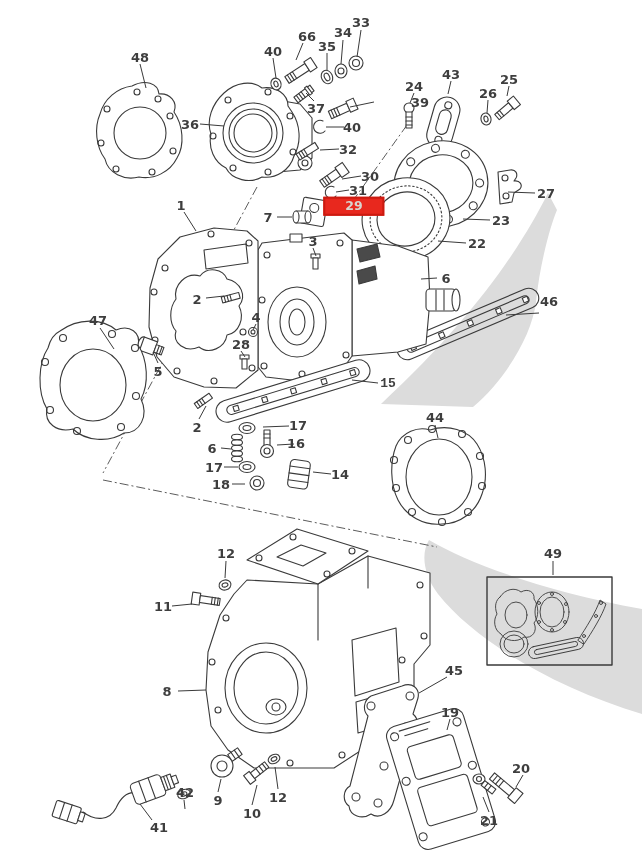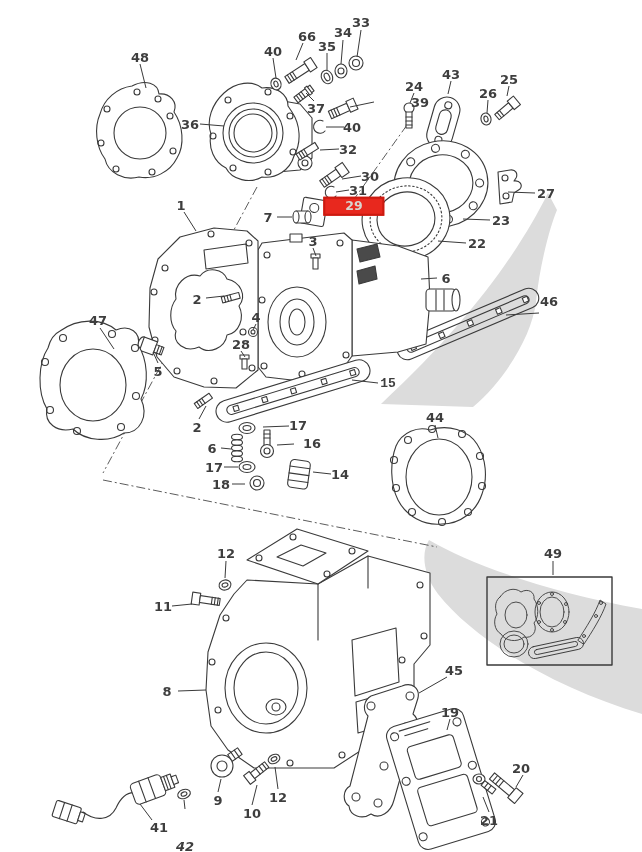--- a/index.html
+++ b/index.html
@@ -540,32 +540,32 @@
       <div class="callout" style="left: 549px; top: 301px;">46</div>
       <div class="callout" style="left: 197px; top: 299px;">2</div>
       <div class="callout" style="left: 98px; top: 320px;">47</div>
       <div class="callout" style="left: 256px; top: 317px;">4</div>
       <div class="callout" style="left: 241px; top: 344px;">28</div>
       <div class="callout" style="left: 158px; top: 371px;">5</div>
       <div class="callout" style="left: 388px; top: 383px; font-family: Liberation Mono, monospace;">15</div>
       <div class="callout" style="left: 197px; top: 427px;">2</div>
       <div class="callout" style="left: 298px; top: 425px;">17</div>
       <div class="callout" style="left: 212px; top: 448px;">6</div>
-      <div class="callout" style="left: 312px; top: 443px;">16</div>
+      <div class="callout" style="left: 296px; top: 443px;">16</div>
       <div class="callout" style="left: 214px; top: 467px;">17</div>
       <div class="callout" style="left: 340px; top: 474px;">14</div>
       <div class="callout" style="left: 221px; top: 484px;">18</div>
       <div class="callout" style="left: 435px; top: 417px;">44</div>
       <div class="callout" style="left: 553px; top: 553px;">49</div>
       <div class="callout" style="left: 226px; top: 553px;">12</div>
       <div class="callout" style="left: 163px; top: 606px;">11</div>
       <div class="callout" style="left: 167px; top: 691px;">8</div>
       <div class="callout" style="left: 454px; top: 670px;">45</div>
       <div class="callout" style="left: 450px; top: 712px;">19</div>
       <div class="callout" style="left: 521px; top: 768px;">20</div>
       <div class="callout" style="left: 278px; top: 797px;">12</div>
       <div class="callout" style="left: 252px; top: 813px;">10</div>
       <div class="callout" style="left: 218px; top: 800px;">9</div>
-      <div class="callout" style="left: 185px; top: 846px; font-style: italic;">42</div>
+      <div class="callout" style="left: 185px; top: 792px;">42</div>
       <div class="callout" style="left: 159px; top: 827px;">41</div>
       <div class="callout" style="left: 489px; top: 820px;">21</div>
     </div>
 </div>
 
 </body></html>

